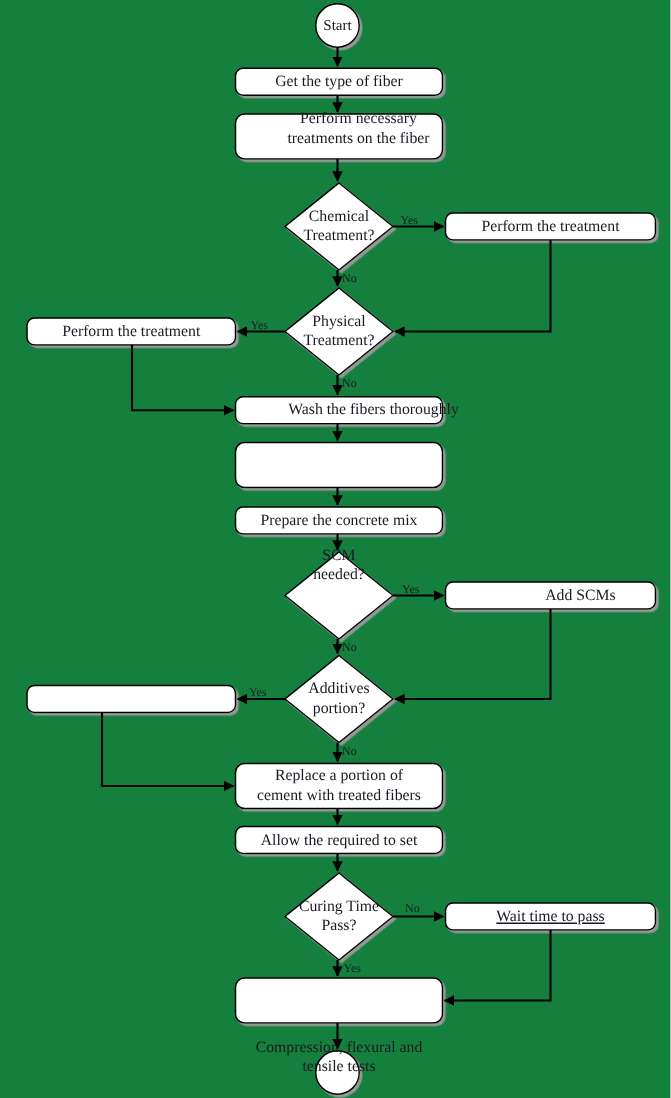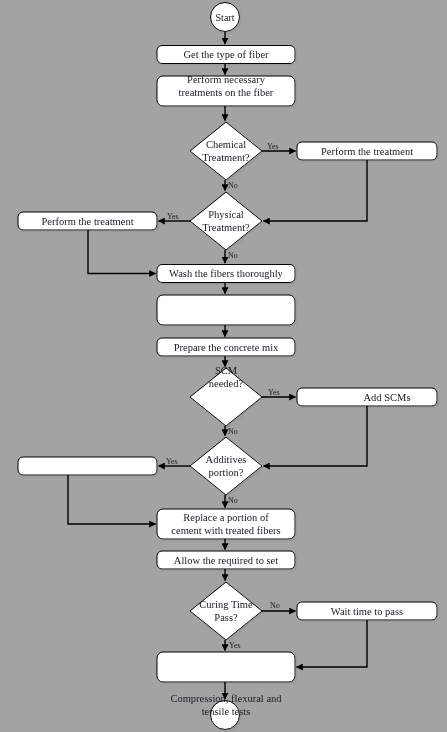--- a/index.html
+++ b/index.html
@@ -10,21 +10,21 @@
   body {
     width: 447px;
     height: 732px;
     font-family: "Liberation Serif", "DejaVu Serif", serif;
     overflow: hidden;
   }
   #flowchart-root {
     position: relative;
     width: 447px;
     height: 732px;
-    background: #a3a3a3;
+    background: #15803d;
   }
   #flow-svg {
     position: absolute;
     top: 0;
     left: 0;
     width: 447px;
     height: 732px;
   }
   .node-label {
     position: absolute;
@@ -143,34 +143,34 @@
       <path d="M225,640 L225,650.5" marker-end="url(#arrow)"></path>
 
       <path d="M225,682 L225,699" marker-end="url(#arrow)"></path>
     </g>
   </svg>
 
   <div class="node-label terminal-label" style="left:195px; top:3px; width:60px; height:29px;">Start</div>
 
   <div class="node-label" style="left:157px; top:45.5px; width:138px; height:18px;">Get the type of fiber</div>
 
-  <div class="node-label" style="left:157px; top:76px; width:138px; height:20px;">Perform necessary
+  <div class="node-label" style="left:157px; top:76px; width:138px; height:20px;padding-left:13px;">Perform necessary
 treatments on the fiber</div>
 
   <div class="node-label" style="left:186px; top:136px; width:80px; height:30px;">Chemical
 Treatment?</div>
 
   <div class="node-label" style="left:297px; top:142px; width:140px; height:18px;">Perform the treatment</div>
 
   <div class="node-label" style="left:186px; top:206px; width:80px; height:30px;">Physical
 Treatment?</div>
 
   <div class="node-label" style="left:18px; top:212px; width:139px; height:18px;">Perform the treatment</div>
 
-  <div class="node-label" style="left:157px; top:264.5px; width:138px; height:18px;">Wash the fibers thoroughly</div>
+  <div class="node-label" style="left:157px; top:264.5px; width:138px; height:18px;padding-left:23px;">Wash the fibers thoroughly</div>
 
 
   <div class="node-label" style="left:157px; top:338px; width:138px; height:18px;">Prepare the concrete mix</div>
 
   <div class="node-label" style="left:186px; top:362px; width:80px; height:30px;">SCM
 needed?</div>
 
   <div class="node-label" style="left:297px; top:388px; width:140px; height:18px;margin-left:20px;">Add SCMs</div>
 
   <div class="node-label" style="left:186px; top:451px; width:80px; height:30px;">Additives
@@ -178,21 +178,21 @@
 
 
   <div class="node-label" style="left:155px; top:509px; width:142px; height:30px;">Replace a portion of
 cement with treated fibers</div>
 
   <div class="node-label" style="left:157px; top:551px; width:138px; height:18px;">Allow the required to set</div>
 
   <div class="node-label" style="left:184px; top:596px; width:84px; height:30px;">Curing Time
 Pass?</div>
 
-  <div class="node-label" style="left:297px; top:602px; width:140px; height:18px;">Wait time to pass</div>
+  <div class="node-label" style="left:297px; top:602px; width:140px; height:18px;text-decoration:underline;">Wait time to pass</div>
 
   <div class="node-label" style="left:155px; top:652px; width:142px; height:30px;margin-top:38px;">Compression, flexural and
 tensile tests</div>
 
 
   <div class="edge-label" style="left:267px; top:142px;">Yes</div>
   <div class="edge-label" style="left:228px; top:181px;">No</div>
 
   <div class="edge-label" style="left:167px; top:212px;">Yes</div>
   <div class="edge-label" style="left:228px; top:251px;">No</div>

